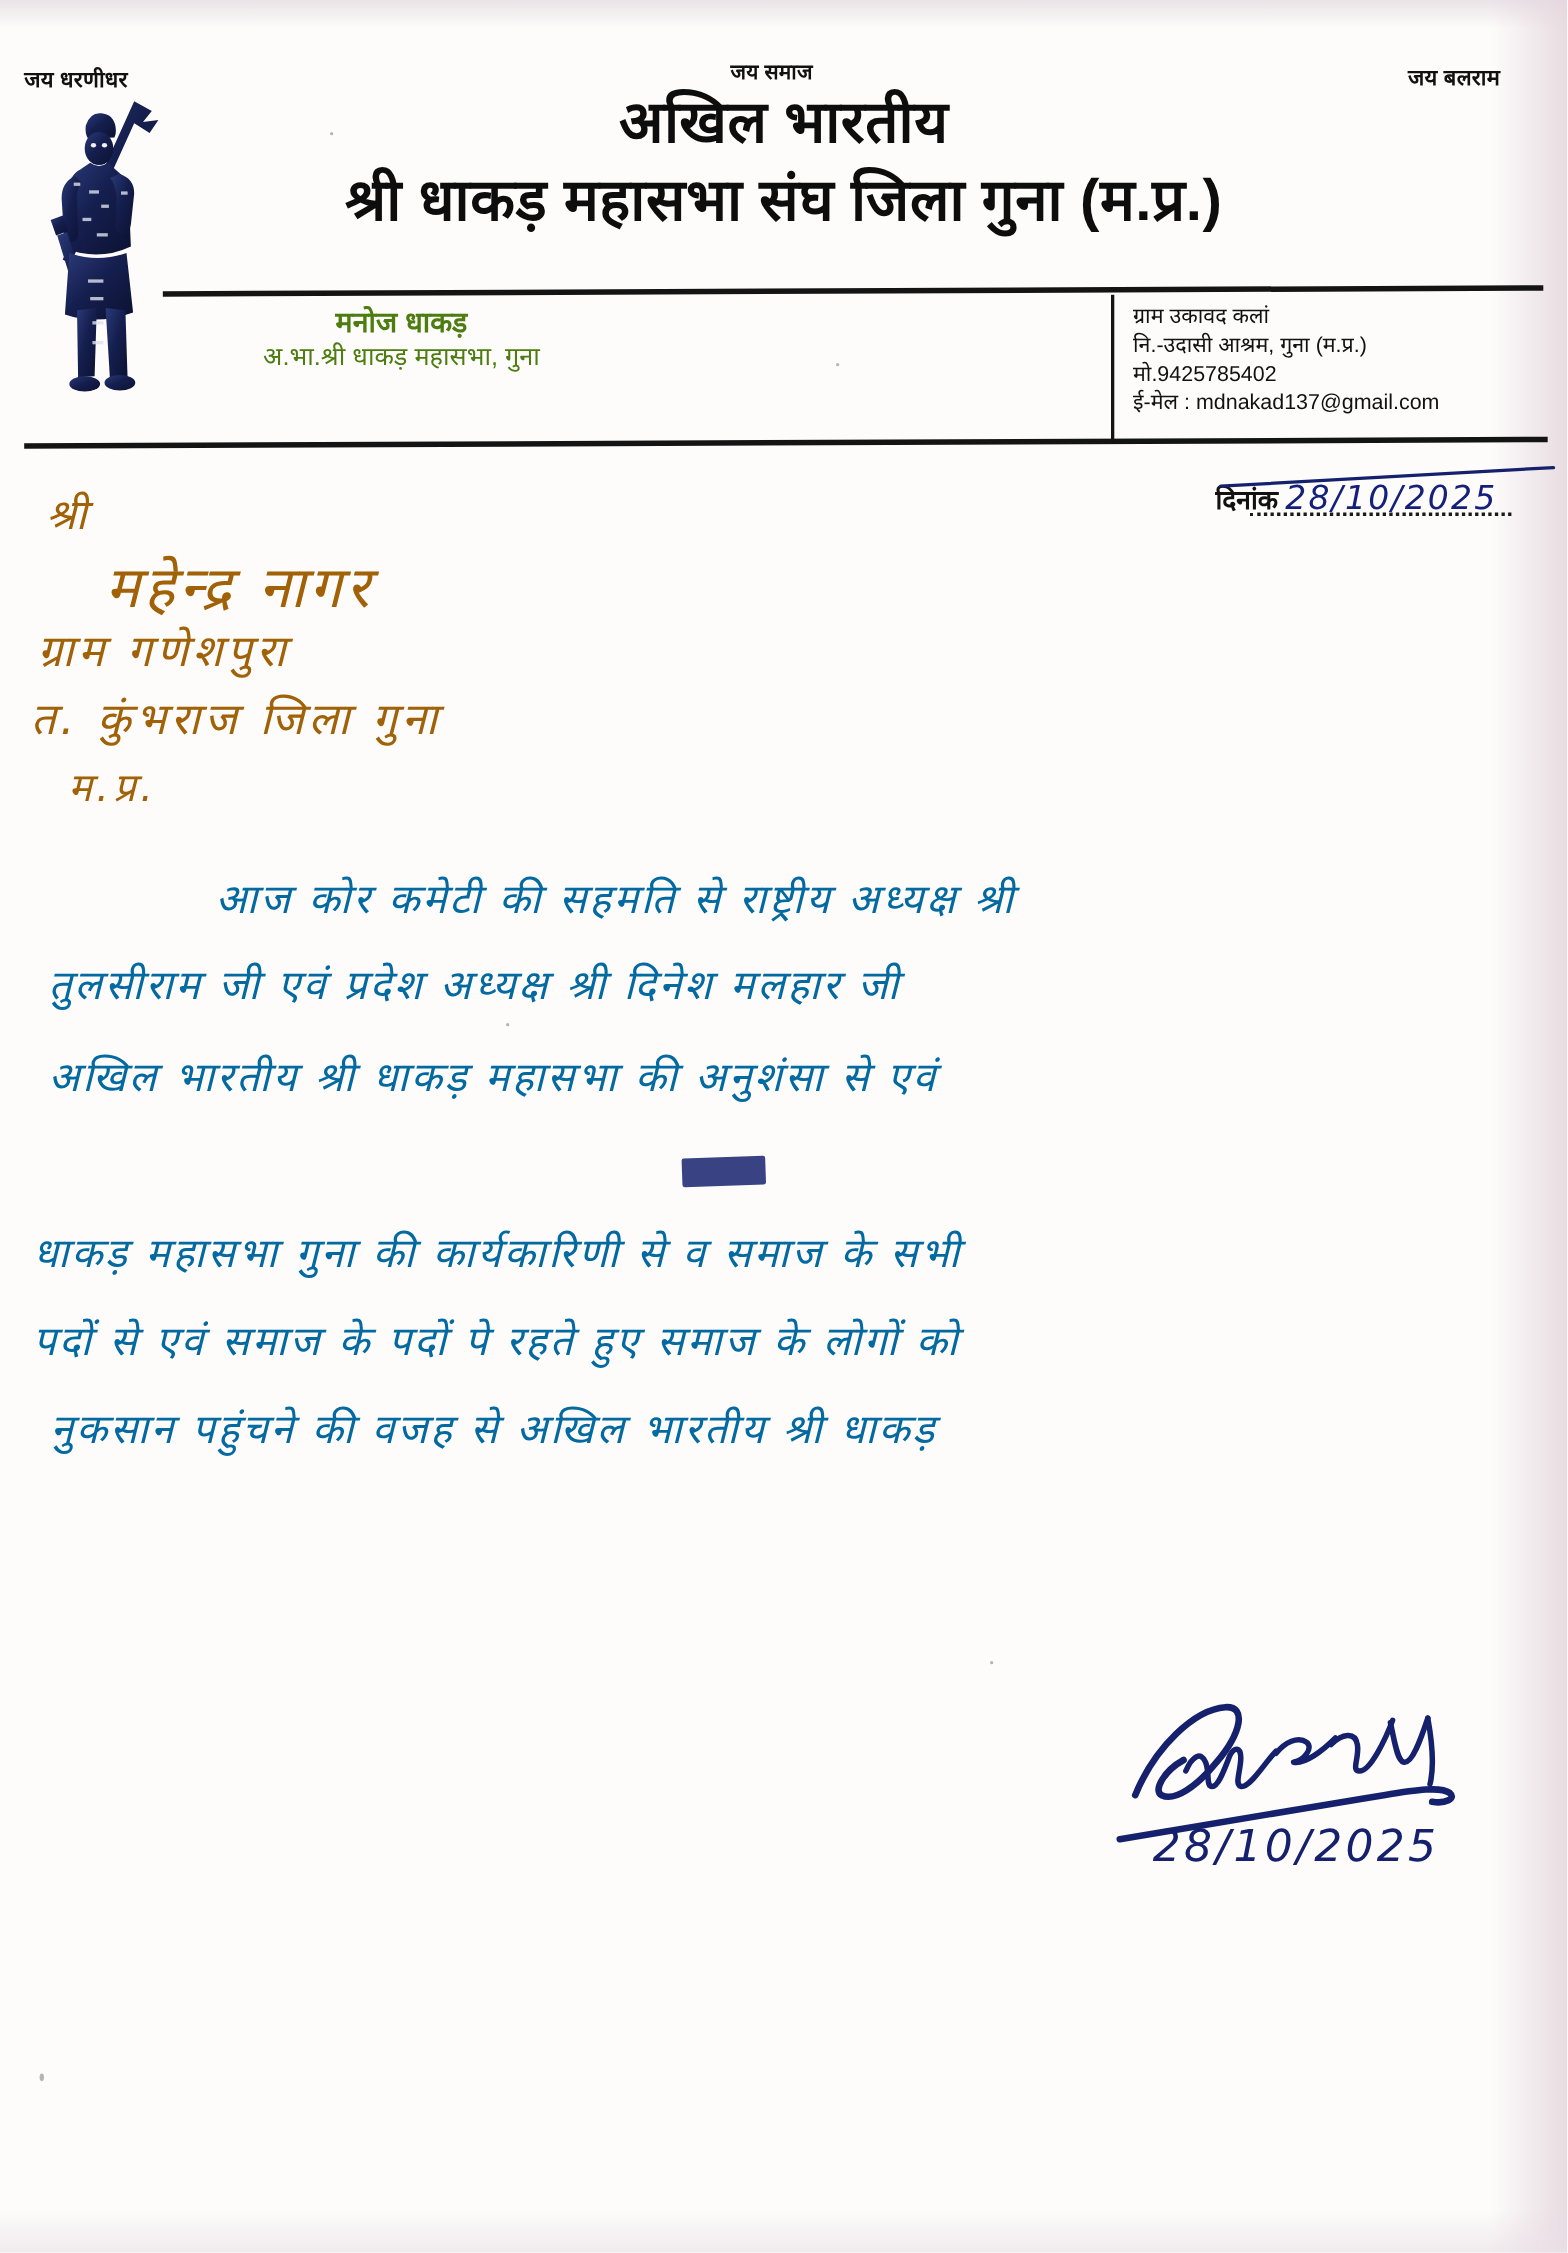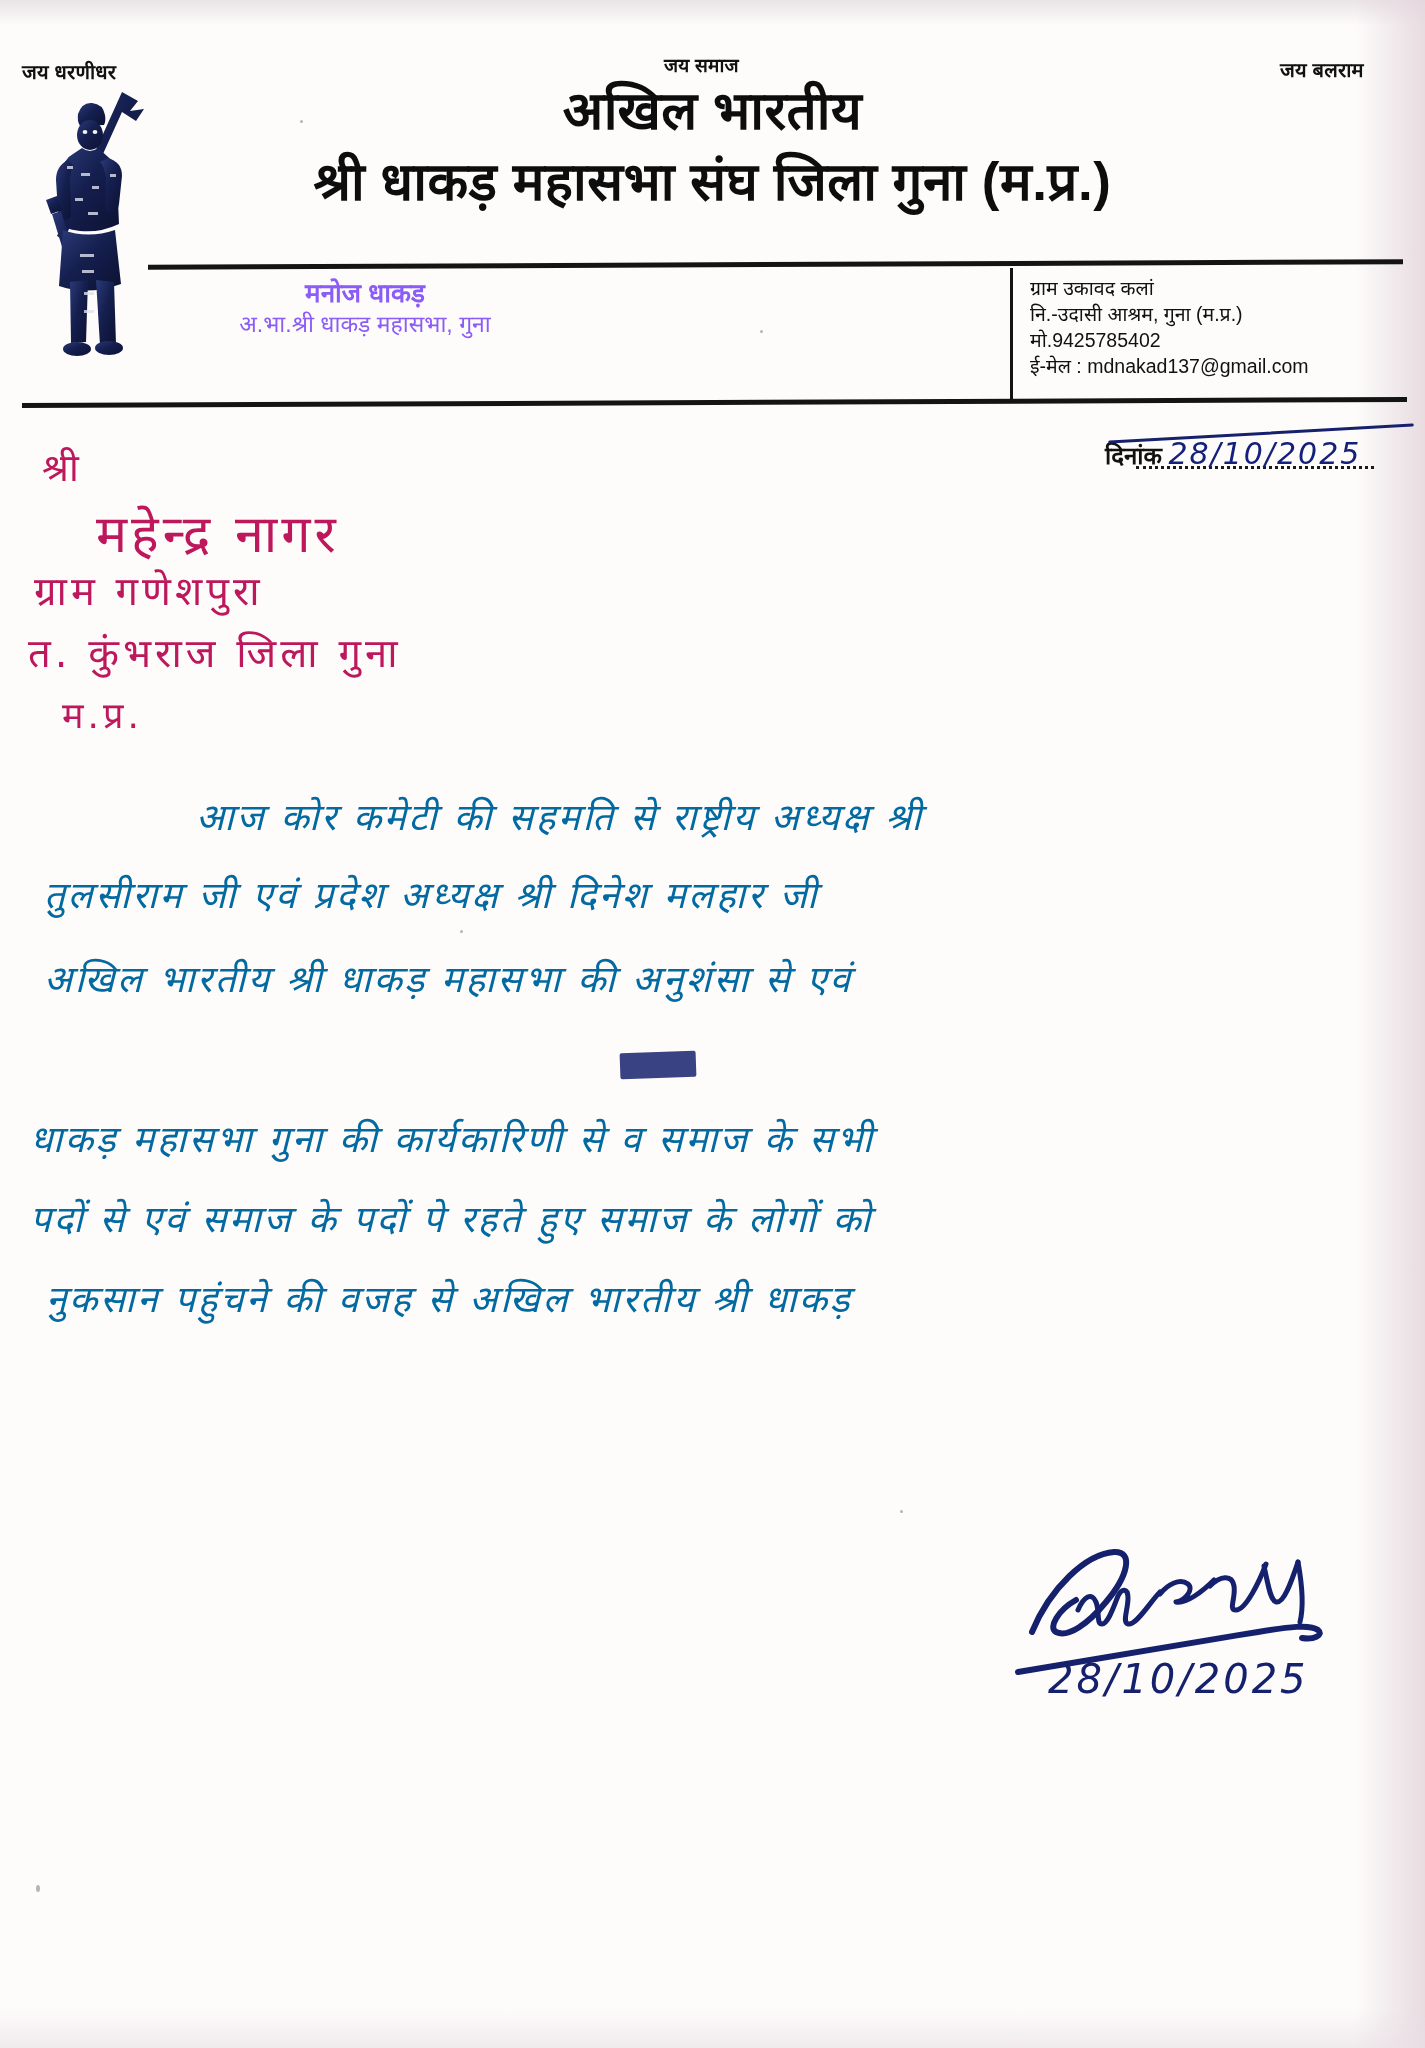--- a/index.html
+++ b/index.html
@@ -88,21 +88,21 @@
   #rule-bottom { left: 22px;  top: 400px;  width: 1385px; height: 5px; transform: rotate(-0.25deg); }
   #rule-vert   { left: 1010px; top: 268px; width: 3px;   height: 133px; }
 
   
   #officer-block {
     position: absolute;
     left: 150px;
     top: 278px;
     width: 430px;
     text-align: center;
-    color: #8b5cf6;
+    color: #4d7c0f;
   }
   #officer-name  { font-size: 26px; font-weight: bold; line-height: 1.2; }
   #officer-role  { font-size: 23px; line-height: 1.35; }
   #officer-org   { font-size: 23px; line-height: 1.35; }
 
   
   #contact-block {
     position: absolute;
     left: 1030px;
     top: 276px;
@@ -151,21 +151,22 @@
     background: #16216d;
     transform: rotate(-3.2deg);
     border-radius: 2px;
   }
 
   
   #addr-block { position: absolute; left: 0; top: 0; }
   .hw-line {
     position: absolute;
     font-family: "DejaVu Sans", sans-serif;
-    color: #be185d;
+    color: #a16207;
+    font-style: italic;
     white-space: nowrap;
   }
   #addr-shri { left: 42px;  top: 440px; font-size: 38px; }
   #addr-name { left: 96px;  top: 496px; font-size: 52px; letter-spacing: 4px; }
   #addr-vill { left: 34px;  top: 562px; font-size: 40px; letter-spacing: 4px; }
   #addr-teh  { left: 28px;  top: 624px; font-size: 40px; letter-spacing: 4px; }
   #addr-state{ left: 62px;  top: 690px; font-size: 36px; letter-spacing: 4px; }
 
   
   .body-line {

